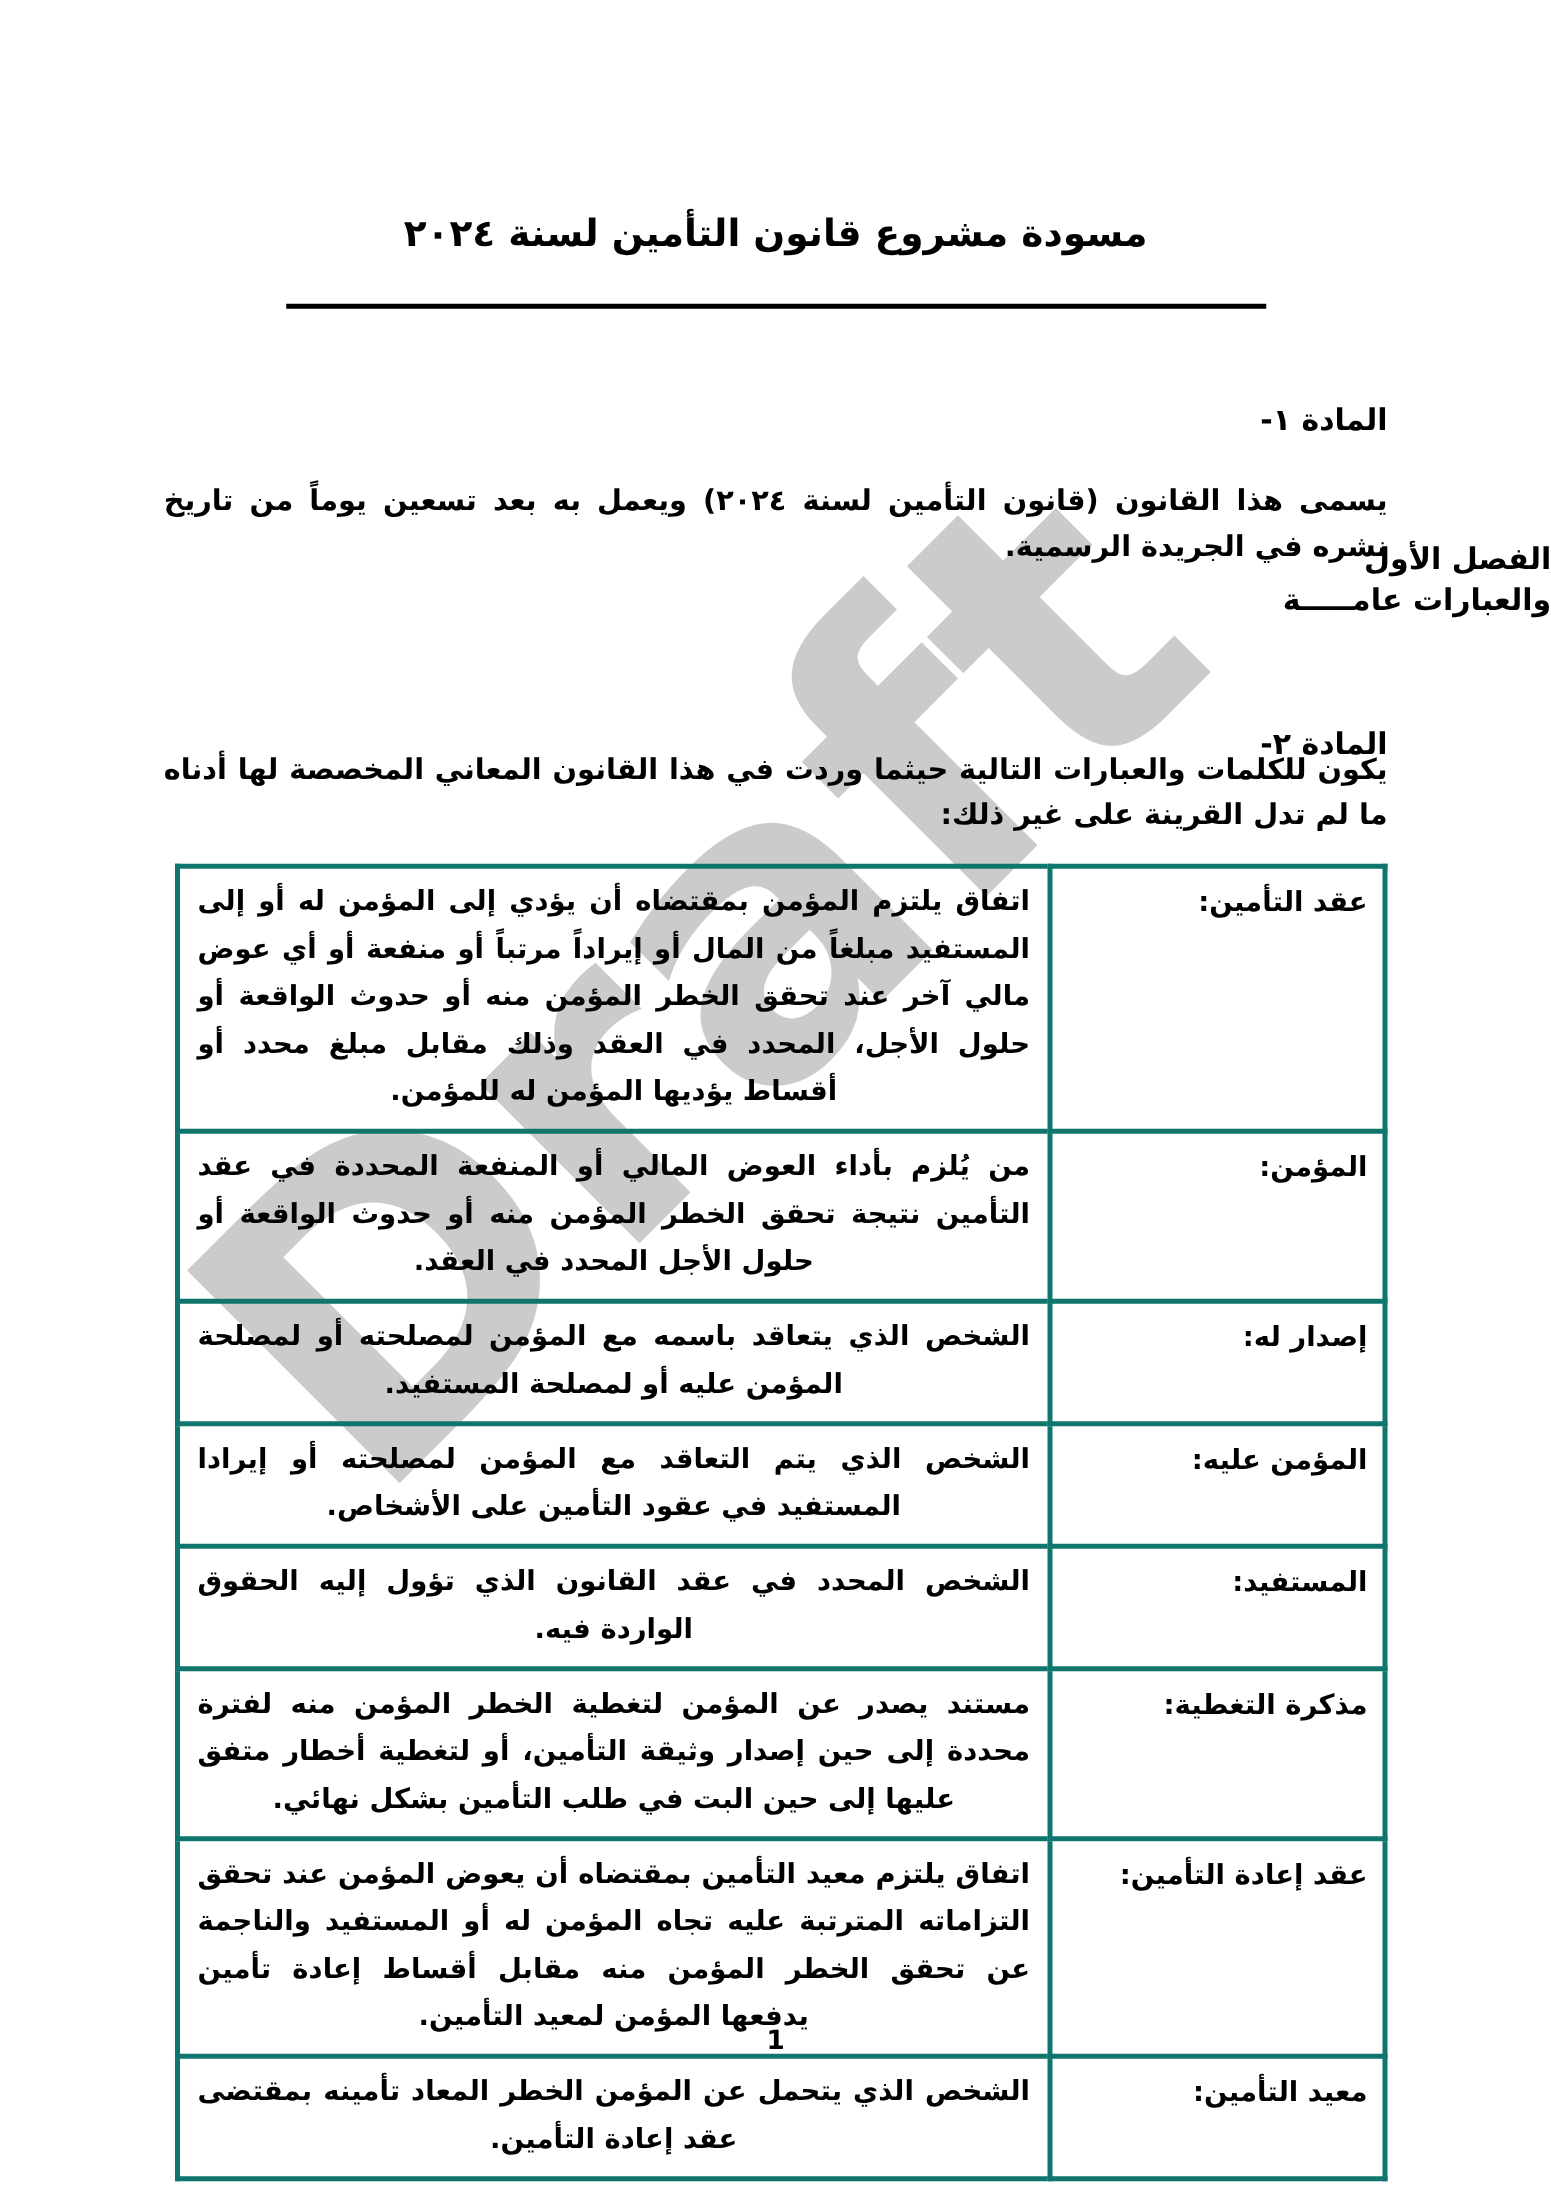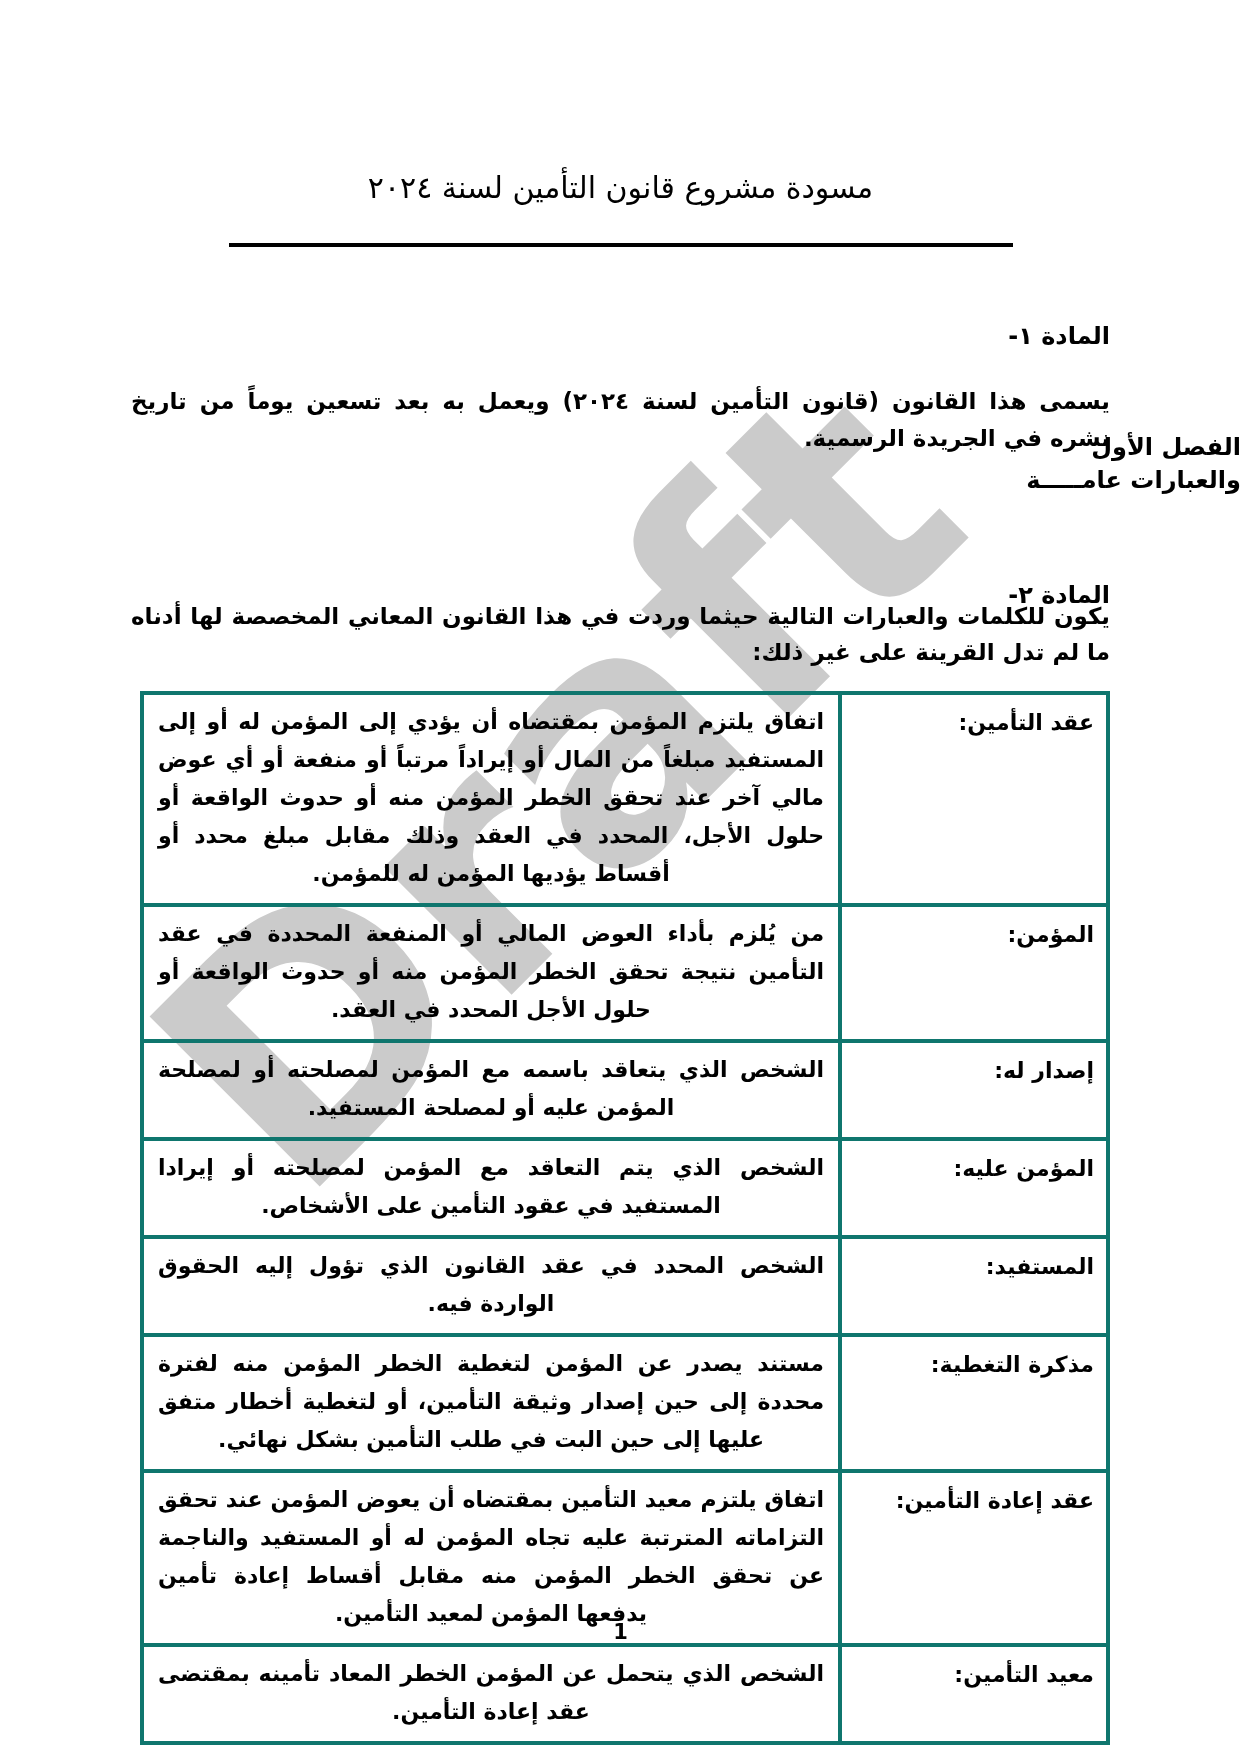--- a/index.html
+++ b/index.html
@@ -41,21 +41,21 @@
     direction: rtl;
   }
   .doc-title {
     position: absolute;
     top: 170px;
     left: 0;
     right: 0;
     margin: 0;
     text-align: center;
     font-size: 30px;
-    font-weight: normal;
+    font-weight: bold;
   }
   .title-underline {
     position: absolute;
     top: 243px;
     left: 229px;
     width: 784px;
     height: 4px;
     background: #000000;
   }
   .article-heading {

